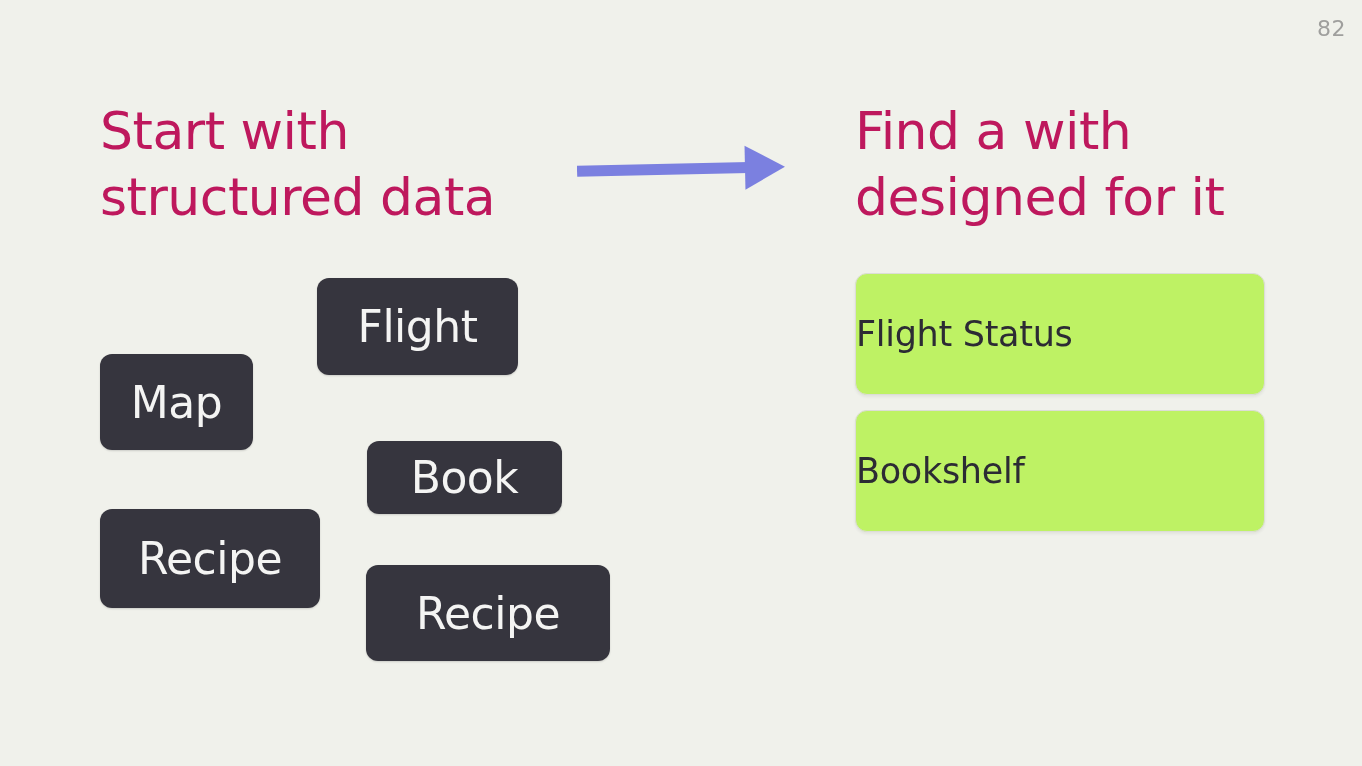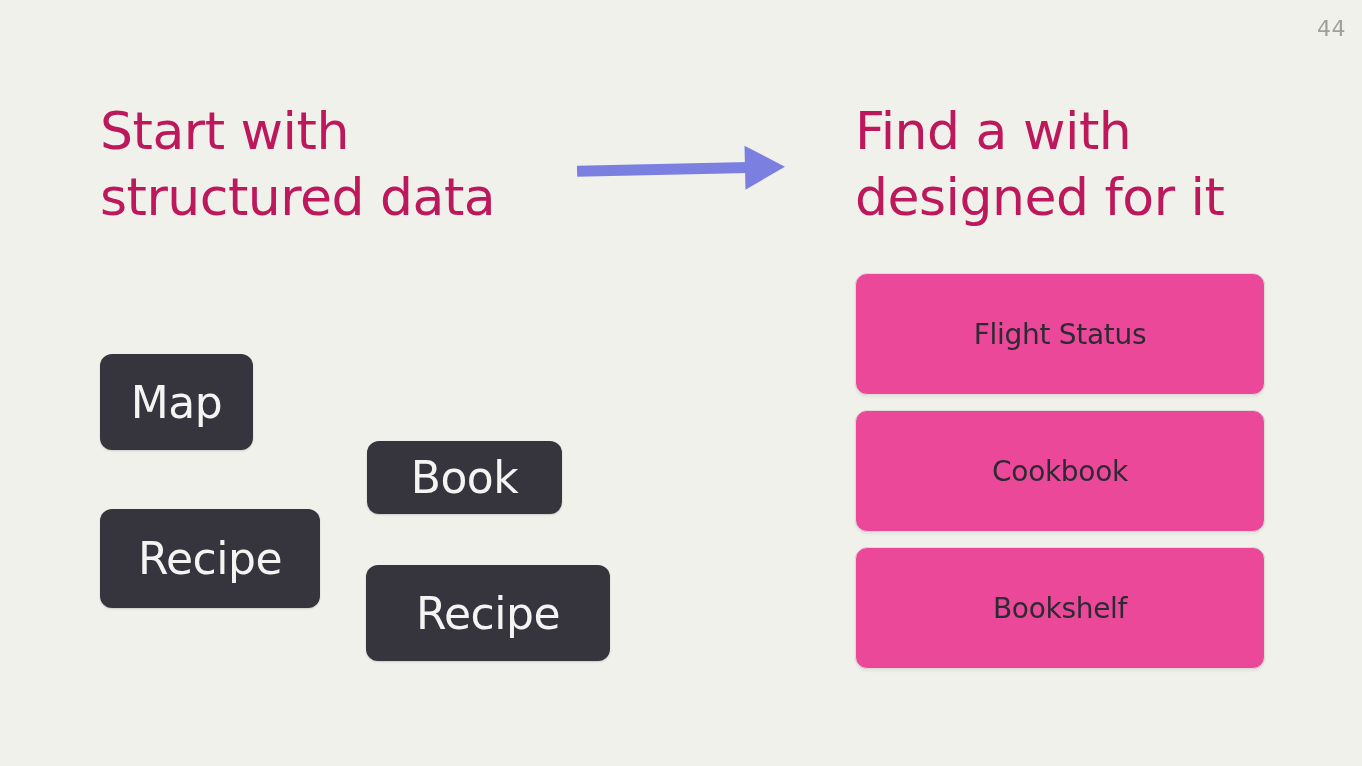--- a/index.html
+++ b/index.html
@@ -73,69 +73,69 @@
     position: absolute;
     left: 855px;
     top: 273px;
     width: 410px;
     display: flex;
     flex-direction: column;
     gap: 15px;
   }
   .block-card {
     height: 122px;
-    background: #ec4899;
+    background: #bef264;
     border: 1px solid #dcddd6;
     border-radius: 12px;
     box-sizing: border-box;
     display: flex;
     align-items: center;
-    justify-content: center;
-    font-size: 28px;
+    justify-content: flex-start;
+    font-size: 35px;
     letter-spacing: -0.3px;
     color: #2c2b34;
     box-shadow: 0 2px 3px rgba(0,0,0,0.06);
   }
 </style>
 </head>
 <body>
 
 <div class="slide">
 
-  <div class="page-number">44</div>
+  <div class="page-number">82</div>
 
   <div class="heading left">Start with structured data</div>
 
   <div class="heading right">Find a with designed for it</div>
 
   <div class="arrow-wrap">
     <svg width="210" height="48" viewBox="0 0 210 48" xmlns="http://www.w3.org/2000/svg">
       <rect x="0" y="18.5" width="172" height="11" fill="#7b80e0"></rect>
       <polygon points="168,2 208,24 168,46" fill="#7b80e0"></polygon>
     </svg>
   </div>
 
+  <div class="data-block block-flight">
+    <span>Flight</span>
+  </div>
   <div class="data-block block-map">
     <span>Map</span>
   </div>
   <div class="data-block block-book">
     <span>Book</span>
   </div>
   <div class="data-block block-recipe">
     <span>Recipe</span>
   </div>
   <div class="data-block block-product">
     <span>Recipe</span>
   </div>
 
   <div class="card-stack">
     <div class="block-card">
       <span>Flight Status</span>
     </div>
     <div class="block-card">
-      <span>Cookbook</span>
-    </div>
-    <div class="block-card">
       <span>Bookshelf</span>
     </div>
   </div>
 
 </div>
 
 </body></html>

